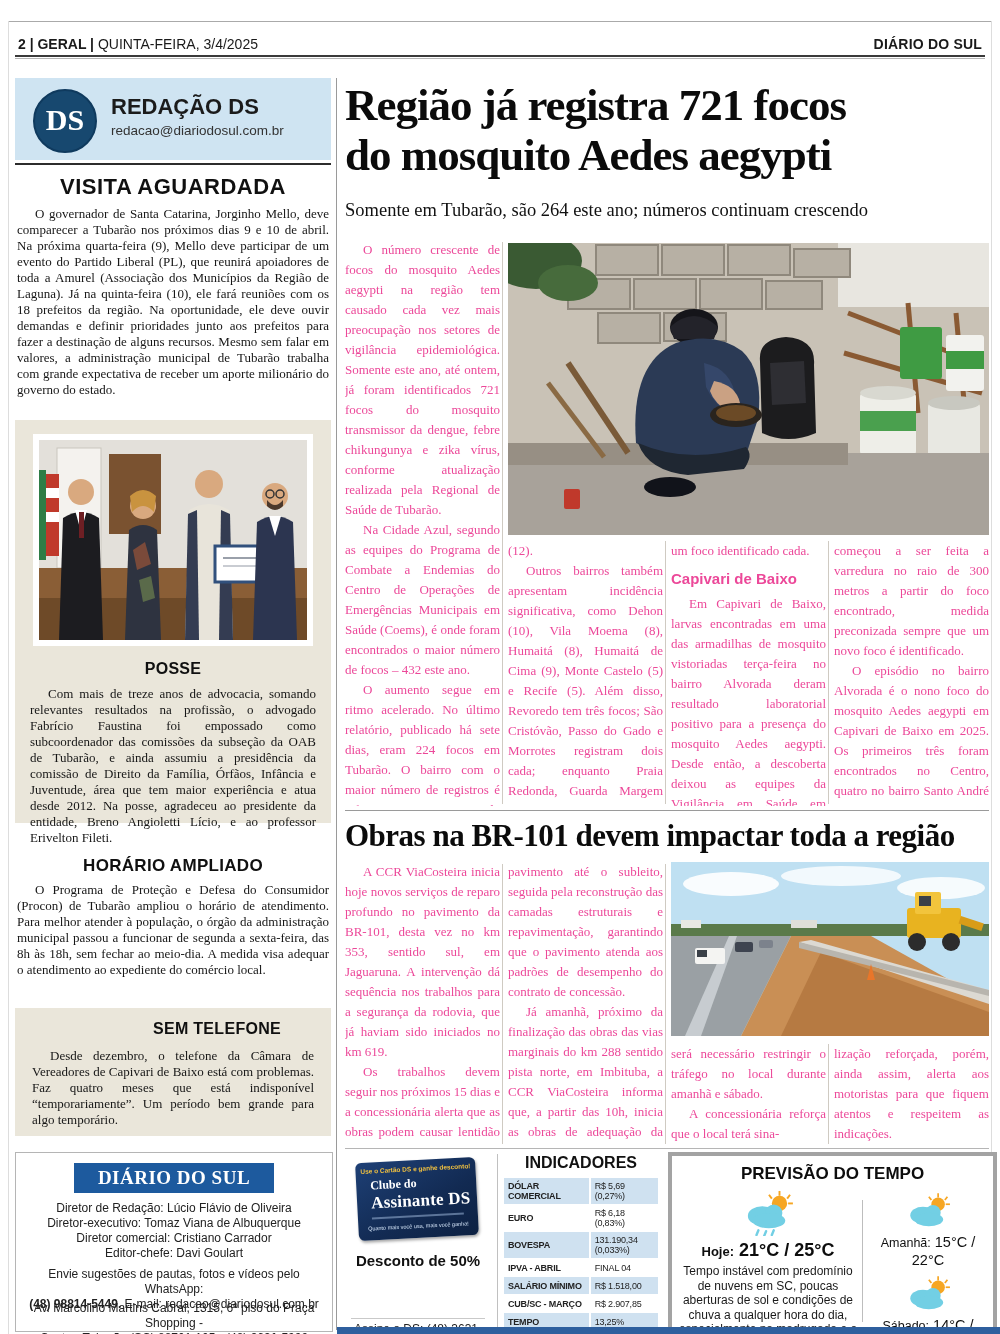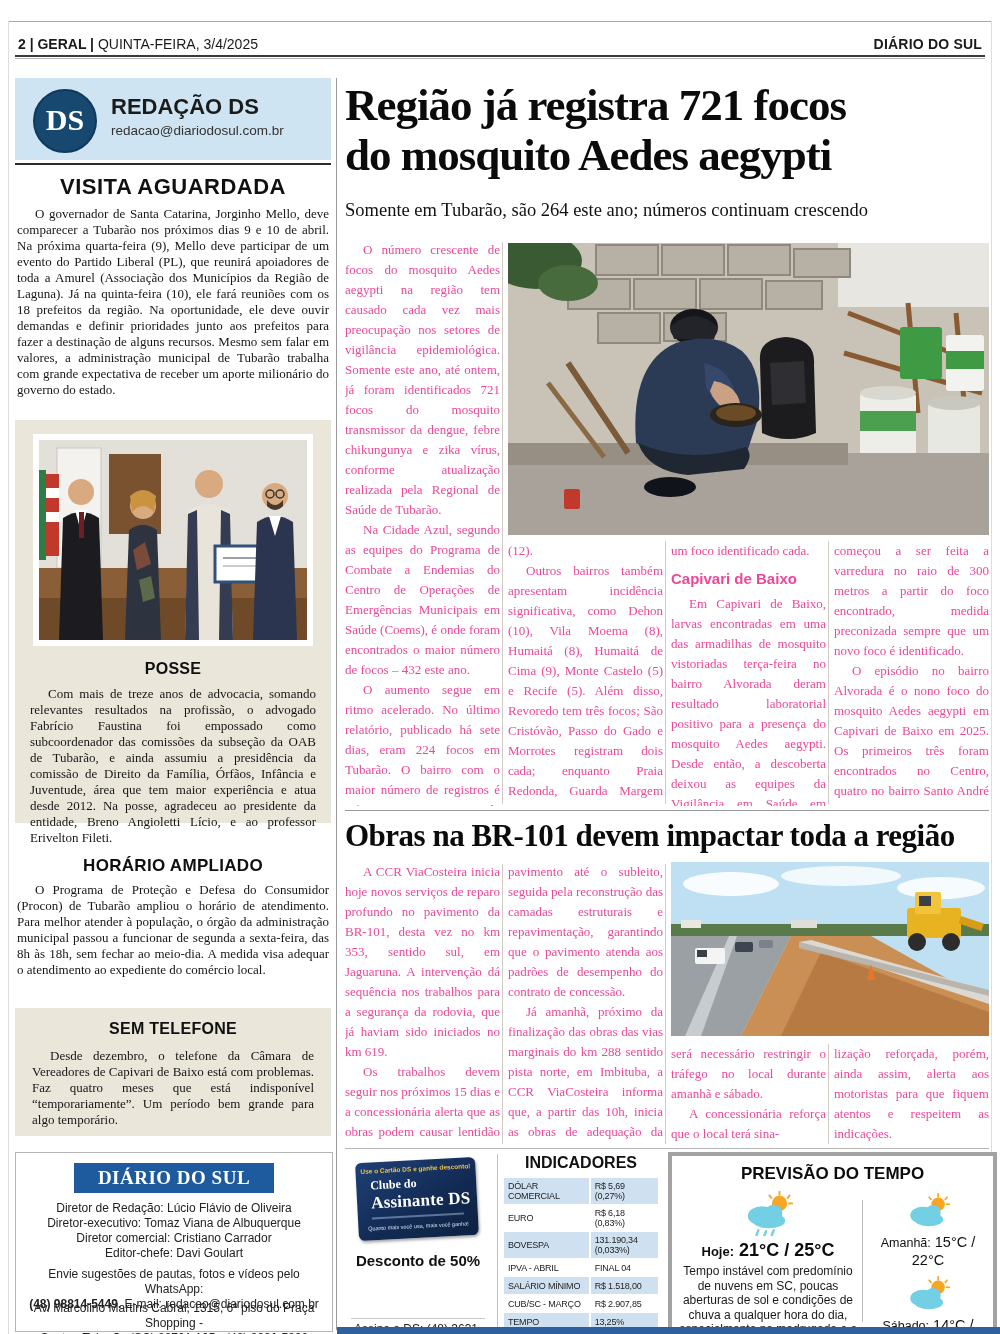--- a/index.html
+++ b/index.html
@@ -16,21 +16,21 @@
              letter-spacing:.3px;text-align:center;color:#101010;}
   .vline{width:1px;background:#9a9a9a;}
   .colrule{width:1px;background:#cfcac2;}
   .hline{height:1px;background:#9a9a9a;}
   .beige{background:#eae6da;}
   .headline{font-family:"Liberation Serif",serif;font-weight:700;color:#0b0b0b;
             letter-spacing:-1px;}
   .ind-table{width:100%;border-collapse:separate;border-spacing:0 1px;
              font-family:"Liberation Sans",sans-serif;font-size:9px;color:#222;}
   .ind-table td{padding:3px 4px;vertical-align:middle;height:11px;letter-spacing:-.2px;}
-  .ind-table td.lbl{width:55%;font-weight:400;}
+  .ind-table td.lbl{width:55%;font-weight:700;}
   .ind-table tr.alt td{background:#cfe1f0;}
   .ind-table td.gap{width:2px;padding:0;background:#fff !important;}
   .wicon{display:block;margin:0 auto;}
   .ftr-line{font-family:"Liberation Sans",sans-serif;font-size:12px;line-height:15px;
             text-align:center;color:#222;}
 </style>
 </head>
 <body>
 
 <div id="page">
@@ -107,21 +107,21 @@
       <p>Com mais de treze anos de advocacia, somando relevantes resultados na profissão, o advogado Fabrício Faustina foi empossado como subcoordenador das comissões da subseção da OAB de Tubarão, e ainda assumiu a presidência da comissão de Direito da Família, Órfãos, Infância e Juventude, área que tem maior experiência e atua desde 2012. Na posse, agradeceu ao presidente da entidade, Breno Angioletti Lício, e ao professor Erivelton Fileti.</p>
     </div>
   </div>
 
   <div class="abs sec-title" style="left:15px;top:856px;width:316px;font-size:17px;">HORÁRIO AMPLIADO</div>
   <div class="abs body-wide" style="left:17px;top:882px;width:312px;">
     <p>O Programa de Proteção e Defesa do Consumidor (Procon) de Tubarão ampliou o horário de atendimento. Para melhor atender à população, o órgão da administração municipal passou a funcionar de segunda a sexta-feira, das 8h às 18h, sem fechar ao meio-dia. A medida visa adequar o atendimento ao expediente do comércio local.</p>
   </div>
 
   <div class="abs beige" style="left:15px;top:1008px;width:316px;height:128px;">
-    <div class="abs sec-title" style="left:0;top:12px;width:316px;font-size:16px;">SEM TELEFONE</div>
+    <div class="abs sec-title" style="left:0;top:12px;width:316px;font-size:16px;padding-left:44px;">SEM TELEFONE</div>
     <div class="abs body-wide" style="left:17px;top:40px;width:282px;">
       <p>Desde dezembro, o telefone da Câmara de Vereadores de Capivari de Baixo está com problemas. Faz quatro meses que está indisponível “temporariamente”. Um período bem grande para algo temporário.</p>
     </div>
   </div>
 
   <div class="abs" style="left:15px;top:1152px;width:316px;height:178px;border:1px solid #b5b5b5;background:#fff;">
     <div class="abs" style="left:58px;top:10px;width:200px;height:30px;background:#1d5a9e;">
       <div class="serif" style="color:#fff;font-weight:700;font-size:19px;text-align:center;line-height:30px;letter-spacing:.5px;">DIÁRIO DO SUL</div>
     </div>
     <div class="abs" style="left:6px;top:48px;width:304px;">

